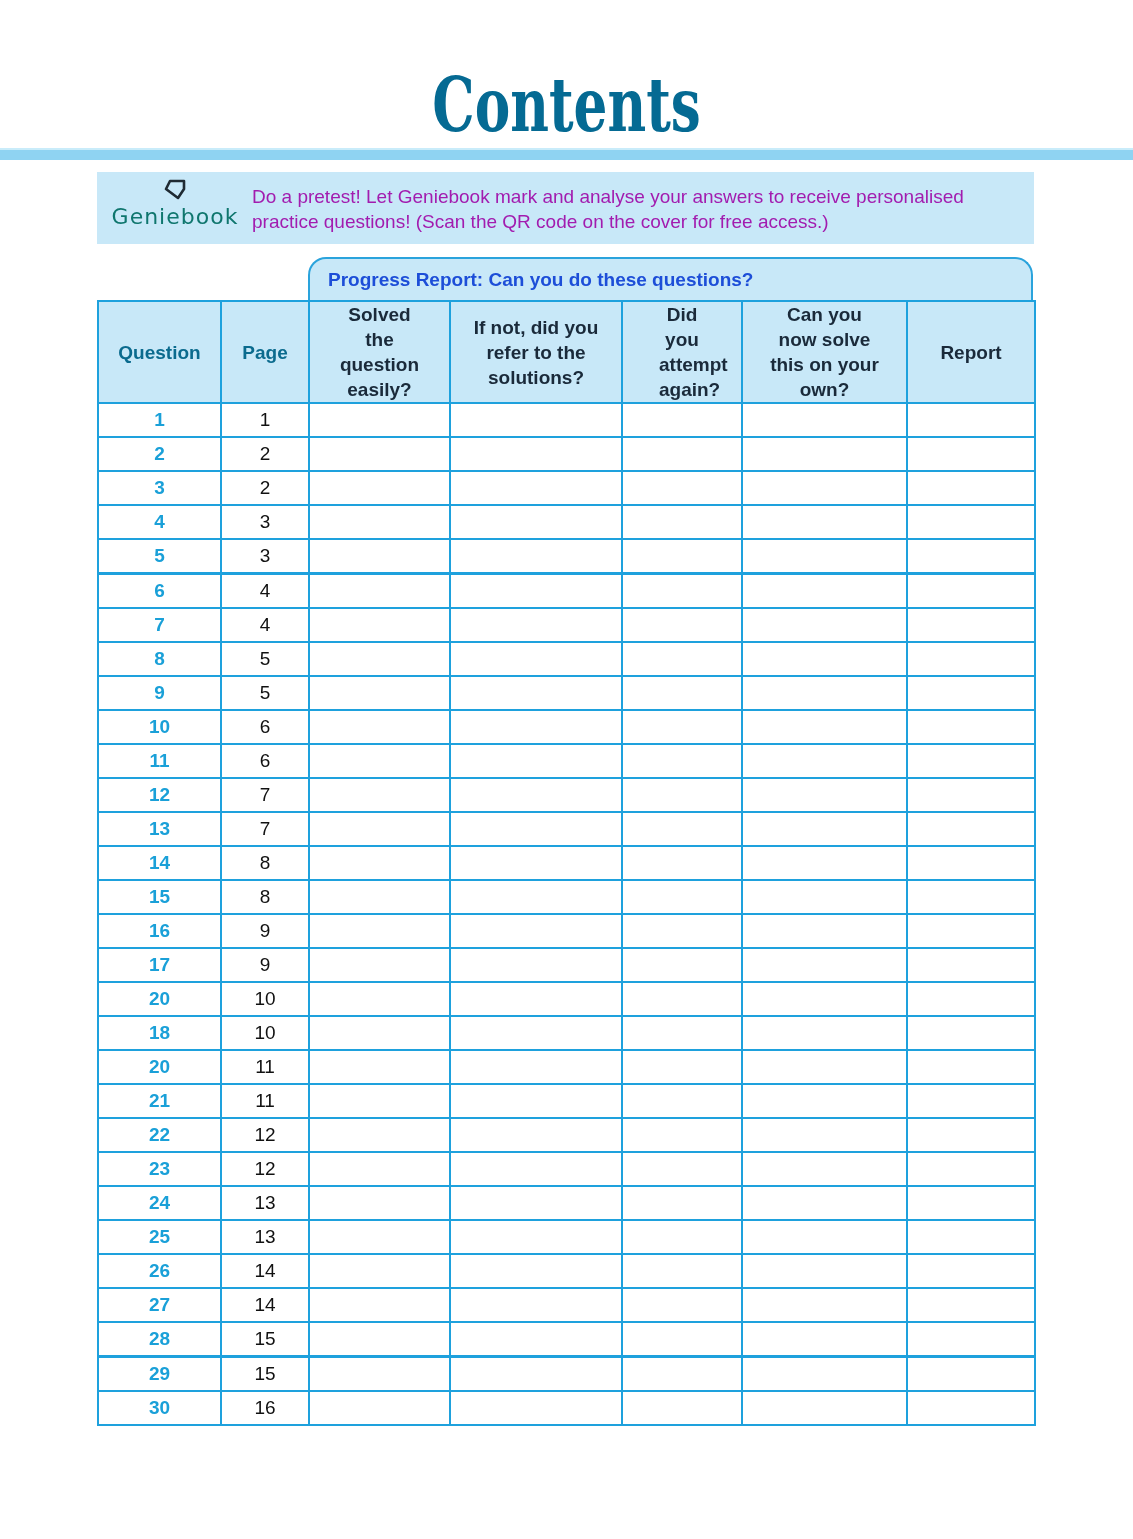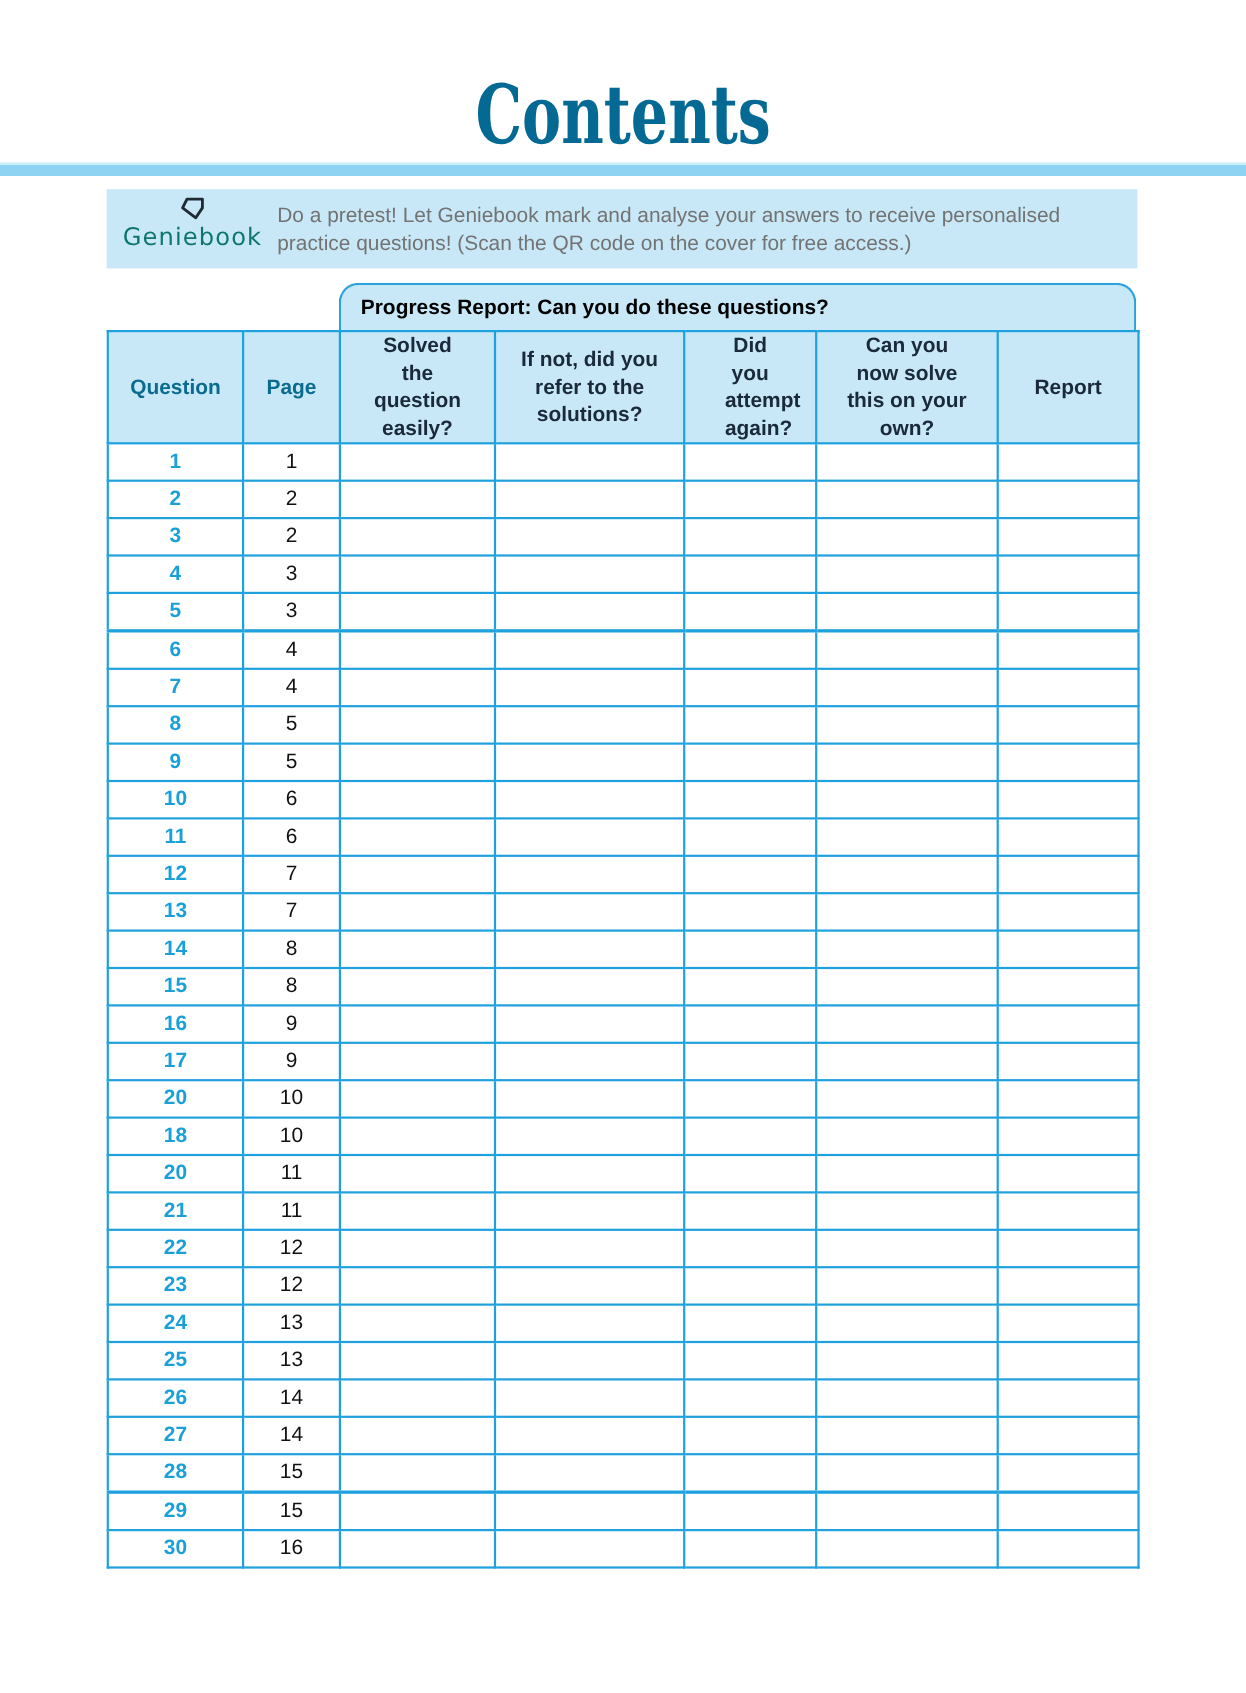--- a/index.html
+++ b/index.html
@@ -24,30 +24,30 @@
   .logo {
     position: absolute; left: 8px; top: 6px; width: 140px; text-align: center;
   }
   .logo svg { display: block; margin: 0 auto; }
   .logo-text {
     font-family: "DejaVu Sans", sans-serif; font-size: 22px; color: #0f766e;
     letter-spacing: 1px; margin-top: 2px;
   }
   .banner-text {
     position: absolute; left: 155px; top: 12px; width: 780px;
-    font-size: 19px; line-height: 25px; color: #737373;
+    font-size: 19px; line-height: 25px; color: #a21caf;
   }
   .progress-tab {
     position: absolute; left: 308px; top: 257px; width: 725px; height: 43px;
     background: #c8e8f8; border: 2px solid #2aa3dc; border-bottom: none;
     border-radius: 18px 18px 0 0; box-sizing: border-box;
   }
   .progress-tab span {
     position: absolute; left: 18px; top: 10px; font-weight: bold; font-size: 19px;
-    color: #000000;
+    color: #1d4ed8;
   }
   table.report {
     position: absolute; left: 97px; top: 300px; width: 937px;
     border-collapse: collapse; table-layout: fixed;
   }
   table.report th, table.report td {
     border: 2px solid #1ea1dd; text-align: center; padding: 0;
   }
   table.report th {
     background: #c8e8f8; height: 82px; font-size: 19px; line-height: 25px;

